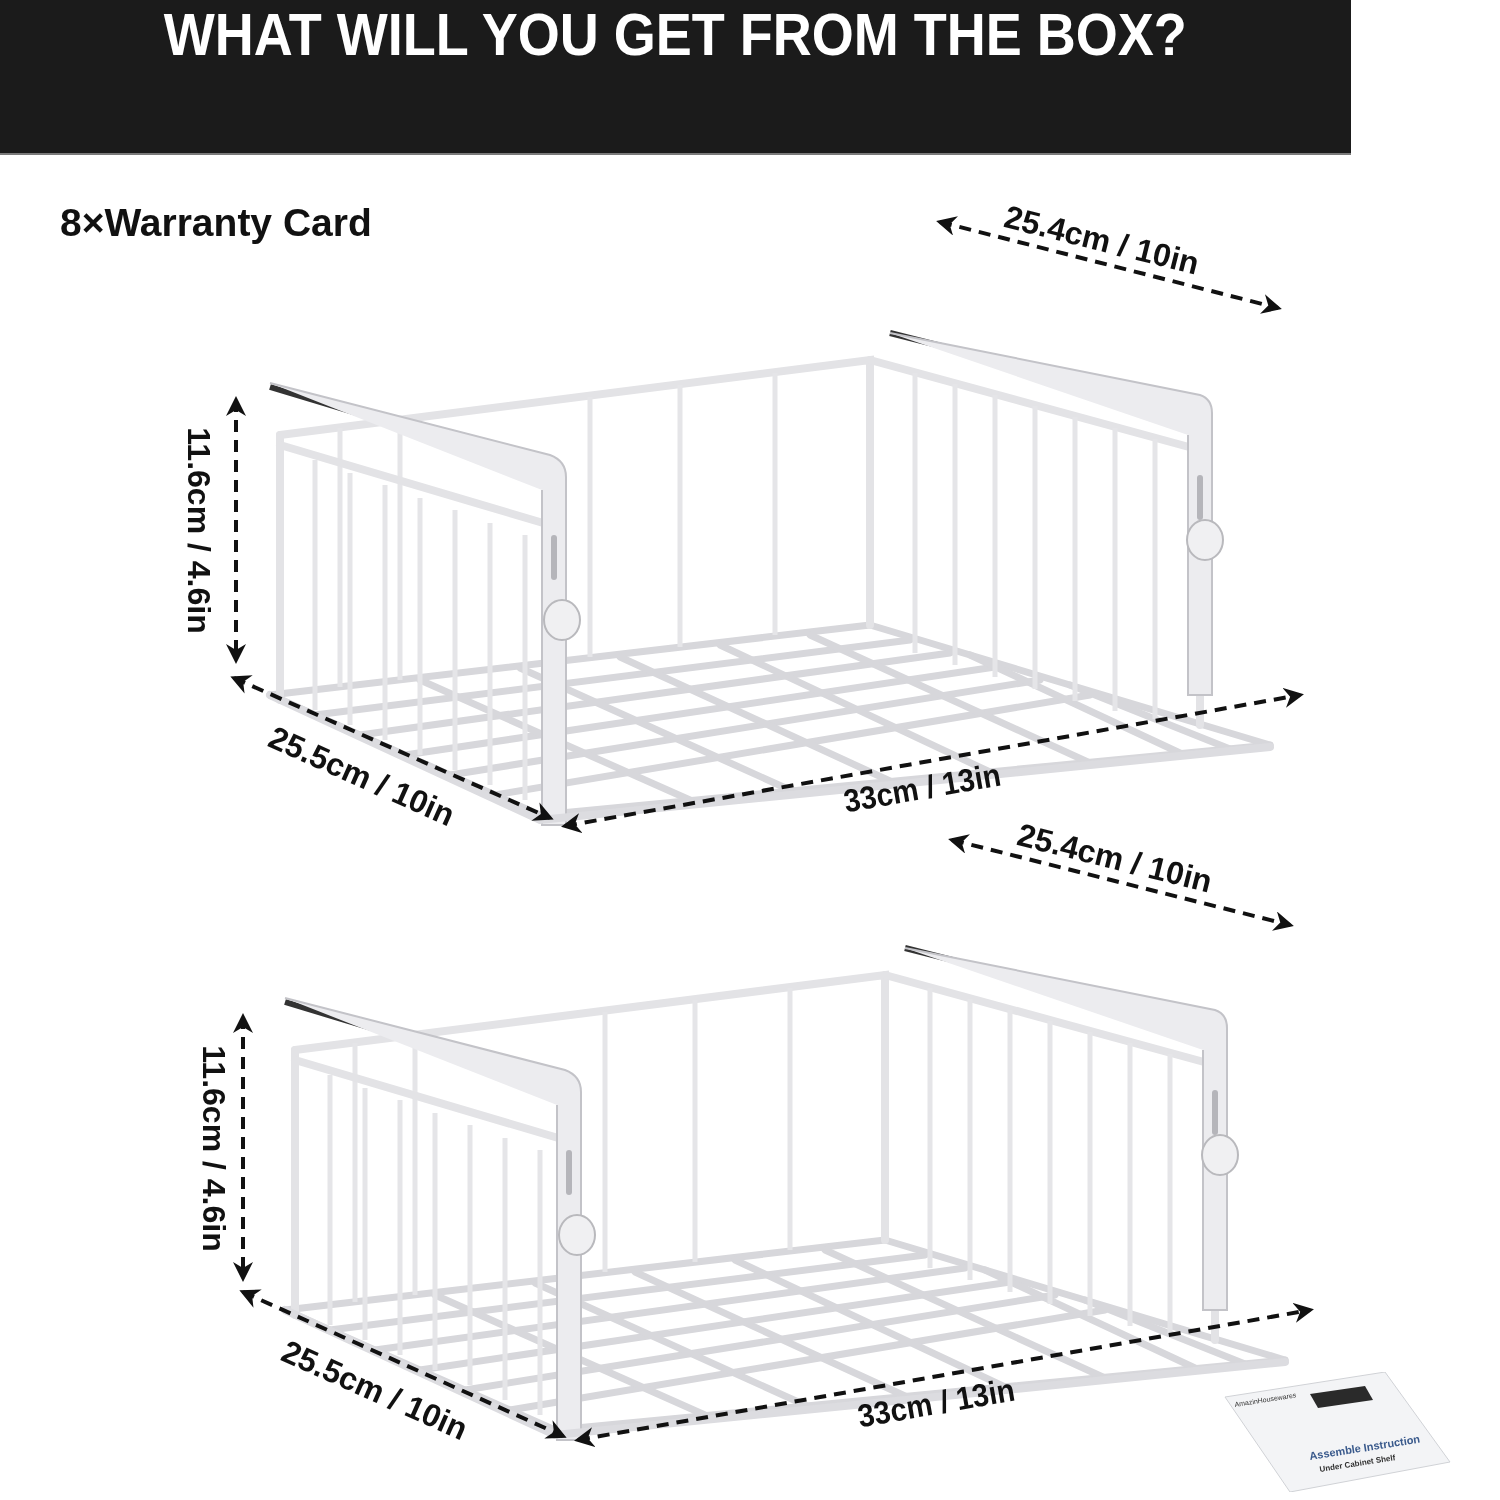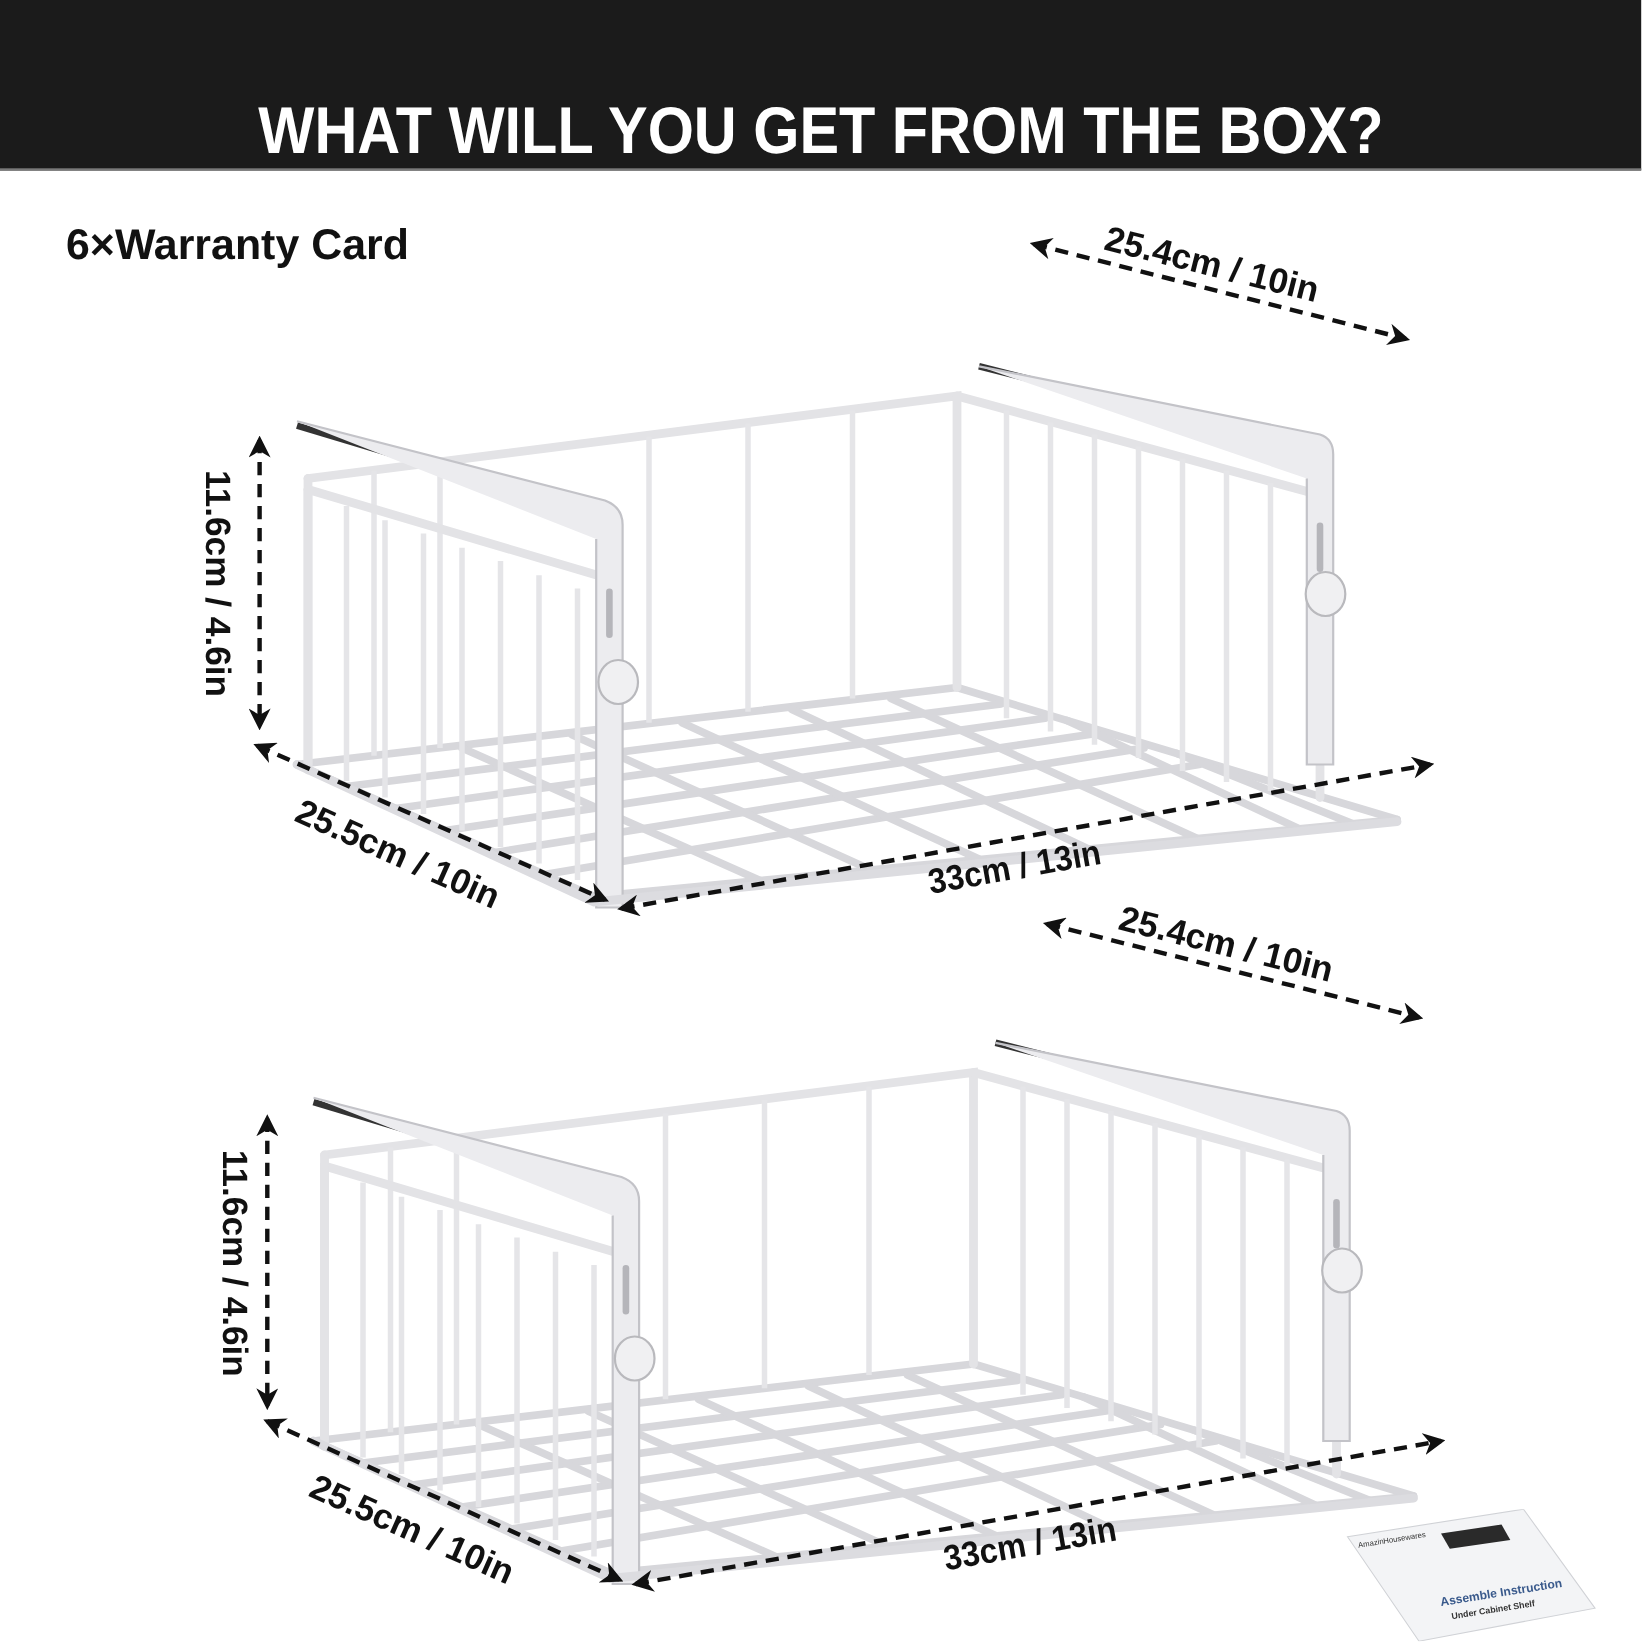--- a/index.html
+++ b/index.html
@@ -2,23 +2,23 @@
 <html><head>
 <meta charset="utf-8">
 <style>
   html, body { margin: 0; padding: 0; }
   body {
     width: 1500px; height: 1500px; position: relative; overflow: hidden;
     background: #ffffff;
     font-family: "Liberation Sans", "DejaVu Sans", sans-serif;
   }
   .header {
-    position: absolute; left: 0; top: 0; width: 1492px; height: 153px;
+    position: absolute; left: 0; top: 0; width: 1351px; height: 153px;
     background: #1b1b1b; border-bottom: 2px solid #7a7a7a;
-    display: flex; align-items: flex-end; justify-content: center;
+    display: flex; align-items: flex-start; justify-content: center;
   }
   .header h1 {
     margin: 0; color: #ffffff; font-weight: bold; font-size: 60px;
     letter-spacing: 0px; transform: scaleX(0.9);
   }
   .contents {
     position: absolute; left: 60px; top: 196px;
     font-weight: bold; font-size: 39px; color: #111; line-height: 54px;
   }
   .contents div { white-space: nowrap; }
@@ -32,21 +32,21 @@
   }
 </style>
 </head>
 <body>
 
 <div class="header">
   <h1>WHAT WILL YOU GET FROM THE BOX?</h1>
 </div>
 
 <div class="contents">
-  <div>6×Warranty Card</div>
+  <div>8×Warranty Card</div>
 </div>
 
 <svg class="art" width="1500" height="1500" viewBox="0 0 1500 1500">
   <defs>
     <marker id="arrow" viewBox="0 0 10 10" refX="8" refY="5" markerWidth="5" markerHeight="5" orient="auto-start-reverse">
       <path d="M0,0 L10,5 L0,10 L3,5 z" fill="#111"></path>
     </marker>
     <g id="basket">
 
       <path d="M0,-8 L260,70" stroke="#333" stroke-width="6"></path>

